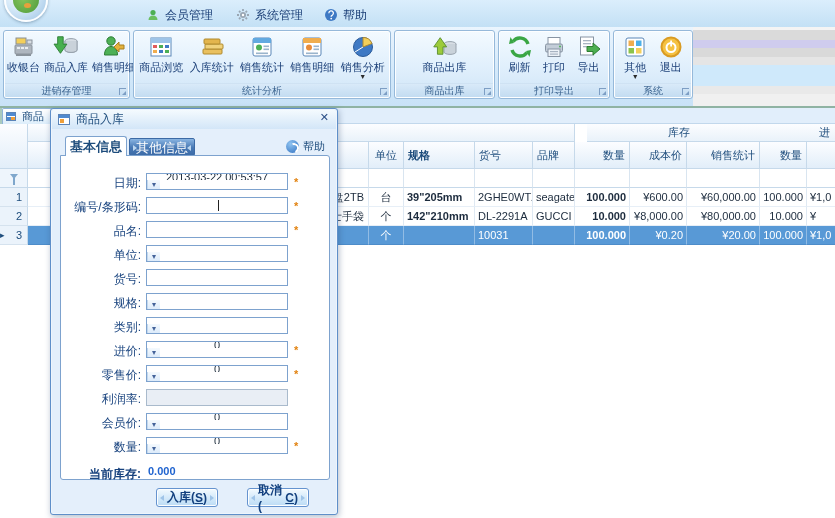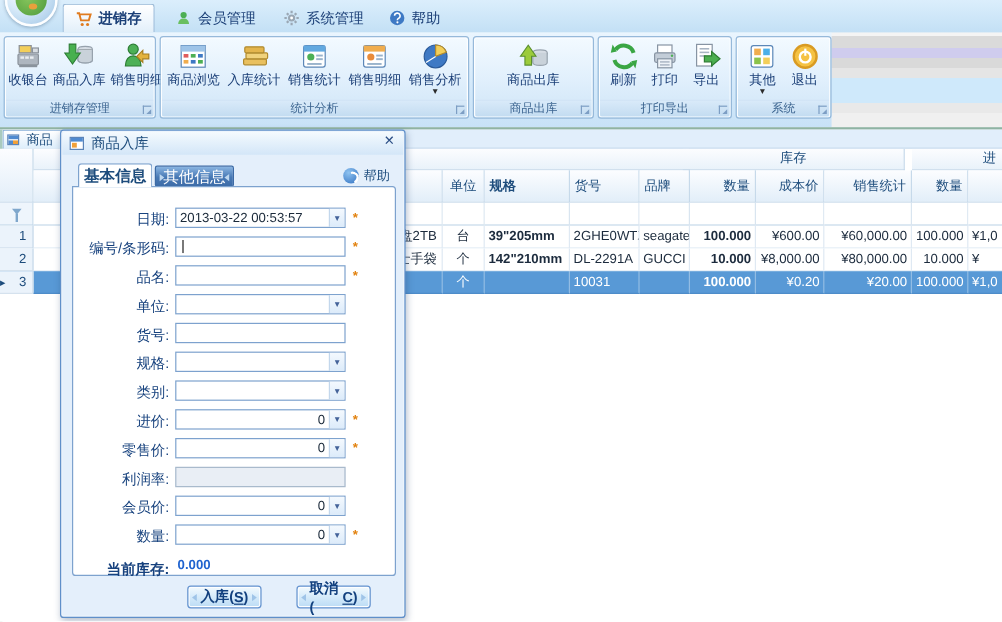--- a/index.html
+++ b/index.html
@@ -119,21 +119,21 @@
         background:radial-gradient(circle at 35% 30%,#8fc3f0,#2f6fc0);position:relative;}
   .hicon::after{content:'';position:absolute;left:3px;top:3px;width:6px;height:6px;
         border:2px solid #fff;border-left-color:transparent;border-bottom-color:transparent;
         border-radius:50%;transform:rotate(25deg);}
   .dpanel{position:absolute;left:9px;top:46px;width:270px;height:325px;background:#fff;
         border:1px solid #7da2ce;border-radius:0 3px 3px 3px;}
   .frow{position:absolute;left:0;width:288px;height:19px;}
   .flabel{position:absolute;left:4px;width:86px;top:2px;text-align:right;color:#17427e;
         font-size:12px;white-space:nowrap;}
   .fctrl{position:absolute;left:95px;top:0;width:142px;height:17px;border:1px solid #7da2ce;
-        background:#fff;display:flex;align-items:center;font-size:11px;cursor:text;}
+        background:#fff;display:flex;align-items:center;font-size:11px;cursor:text;flex-direction:column;}
   .fval{flex:1;padding:0 3px;white-space:nowrap;overflow:hidden;color:#1b2a3a;display:flex;align-items:center;}
   .spin .fval{justify-content:flex-end;}
   .fdrop{width:13px;align-self:stretch;display:flex;align-items:center;justify-content:center;
         font-size:8px;color:#44639a;background:linear-gradient(#f4f9fe,#dcebfa);
         border-left:1px solid #c3d7ec;cursor:pointer;}
   .dis .fctrl{background:#e9eef5;border-color:#a9bacc;cursor:default;}
   .freq{position:absolute;left:243px;top:3px;color:#e2820f;font-weight:bold;font-size:11px;}
   .caret{width:1px;height:11px;background:#222;margin-left:2px;animation:blink 1s steps(1) infinite;}
   @keyframes blink{50%{opacity:0;}}
   .stockrow{position:absolute;left:0;top:355px;width:288px;height:16px;}
@@ -154,28 +154,20 @@
 <div id="app">
 
   <div class="ribbonbody"></div>
   <div class="ribbon-right"></div>
   <div class="tabrow"></div>
   <div class="orb">
     <span class="orb-core"></span>
     <span class="orb-dot"></span>
   </div>
 
-  <div class="rtab active" style="left:52px">
-    <svg width="14" height="14" viewBox="0 0 14 14">
-        <path d="M1 2 h2 l1.5 6 h6.5 l1.5-5 H4" fill="none" stroke="#e07b1f" stroke-width="1.6"></path>
-        <circle cx="5.5" cy="11.4" r="1.3" fill="#e07b1f"></circle>
-        <circle cx="10" cy="11.4" r="1.3" fill="#e07b1f"></circle>
-      </svg>
-    <span>进销存</span>
-  </div>
   <div class="rtab" style="left:136px">
     <svg width="14" height="14" viewBox="0 0 14 14">
         <circle cx="7" cy="4.5" r="2.6" fill="#4daf54"></circle>
         <path d="M2.5 12 c0-3 2-4.6 4.5-4.6 s4.5 1.6 4.5 4.6 z" fill="#6abf60"></path>
       </svg>
     <span>会员管理</span>
   </div>
   <div class="rtab" style="left:226px">
     <svg width="14" height="14" viewBox="0 0 14 14">
         <g stroke="#9aa7b4" stroke-width="1.8">
@@ -381,21 +373,21 @@
   <div class="doctab">
     <span class="minigrid"></span>
     <span>商品</span>
   </div>
   <div class="win-edge"></div>
 
   <div class="tbl">
 
     <div class="tg">
       <div class="tcell gcell" style="left:28px;width:547px"></div>
-      <div class="tcell gcell" style="left:569px;width:185px">库存</div>
+      <div class="tcell gcell" style="left:587px;width:185px">库存</div>
       <div class="tcell gcell" style="left:760px;width:130px">进</div>
     </div>
     <div class="numhead"></div>
 
     <div class="th">
       <div class="tcell hcell c-name"></div>
       <div class="tcell hcell c-unit ac">单位</div>
       <div class="tcell hcell c-spec">规格</div>
       <div class="tcell hcell c-sku">货号</div>
       <div class="tcell hcell c-brand">品牌</div>

